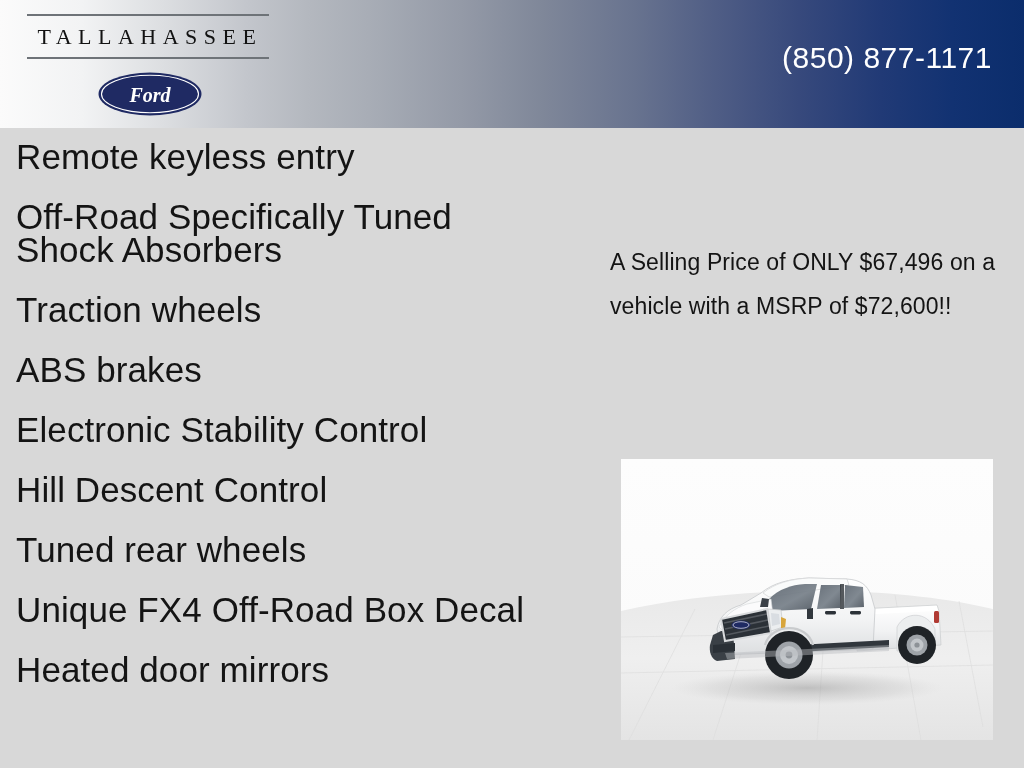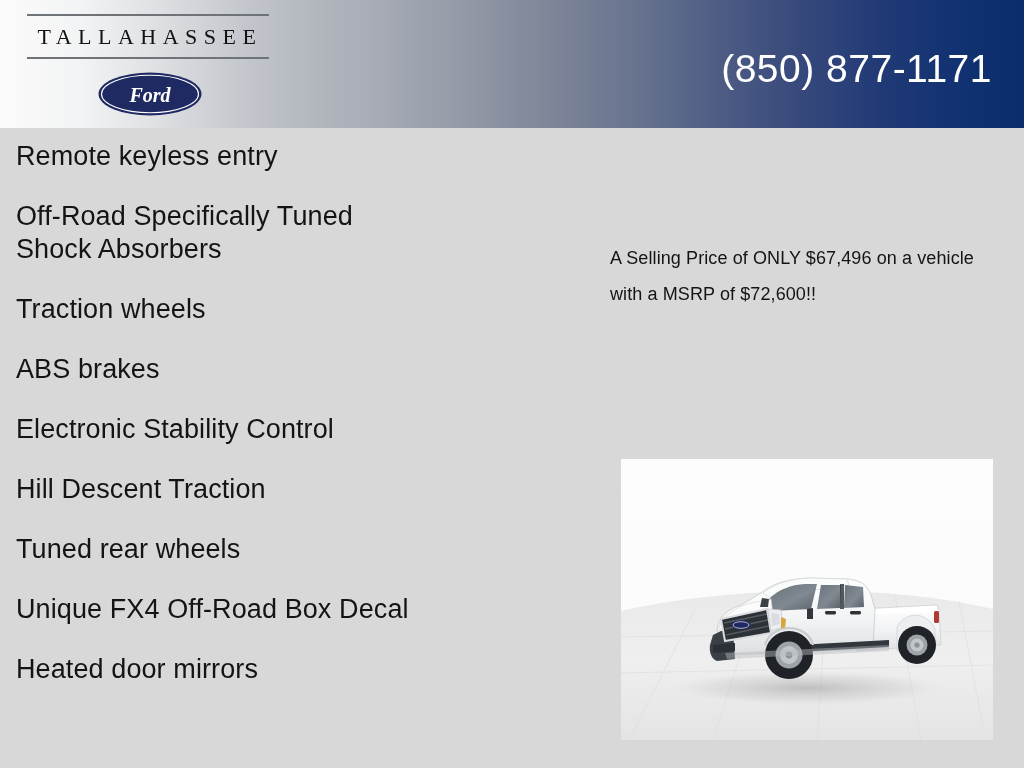--- a/index.html
+++ b/index.html
@@ -81,57 +81,57 @@
     left: 98px;
     top: 72px;
     width: 104px;
     height: 44px;
   }
   .ford-oval-wrap svg { display: block; }
 
   .phone {
     position: absolute;
     right: 32px;
-    top: 50px;
-    font-size: 39px;
+    top: 39px;
+    font-size: 30px;
     font-weight: 400;
     color: #ffffff;
     letter-spacing: 0.5px;
     white-space: nowrap;
     line-height: 38px;
     text-align: right;
   }
 
   
   .features {
     position: absolute;
     left: 16px;
     top: 140px;
     width: 540px;
     list-style: none;
   }
 
   .feature-item {
-    font-size: 27px;
+    font-size: 35px;
     line-height: 33px;
     color: #141414;
     margin-bottom: 27px;
     letter-spacing: 0.1px;
     white-space: pre-line;
   }
   .feature-item:last-child { margin-bottom: 12px; }
 
   
   .price-callout {
     position: absolute;
     left: 610px;
     top: 240px;
     width: 390px;
-    font-size: 18px;
-    line-height: 36px;
+    font-size: 23px;
+    line-height: 44px;
     color: #141414;
     letter-spacing: 0.1px;
   }
 
   
   .photo {
     position: absolute;
     left: 621px;
     top: 459px;
     width: 372px;
@@ -165,21 +165,21 @@
     <div class="phone">(850) 877-1171</div>
   </div>
 
   <ul class="features">
     <li class="feature-item">Remote keyless entry</li>
     <li class="feature-item">Off-Road Specifically Tuned
 Shock Absorbers</li>
     <li class="feature-item">Traction wheels</li>
     <li class="feature-item">ABS brakes</li>
     <li class="feature-item">Electronic Stability Control</li>
-    <li class="feature-item">Hill Descent Traction</li>
+    <li class="feature-item">Hill Descent Control</li>
     <li class="feature-item">Tuned rear wheels</li>
     <li class="feature-item">Unique FX4 Off-Road Box Decal</li>
     <li class="feature-item">Heated door mirrors</li>
   </ul>
 
   <div class="price-callout">A Selling Price of ONLY $67,496 on a vehicle with a MSRP of $72,600!!</div>
 
   <div class="photo">
     <svg viewBox="0 0 372 281" xmlns="http://www.w3.org/2000/svg">
       <defs>

